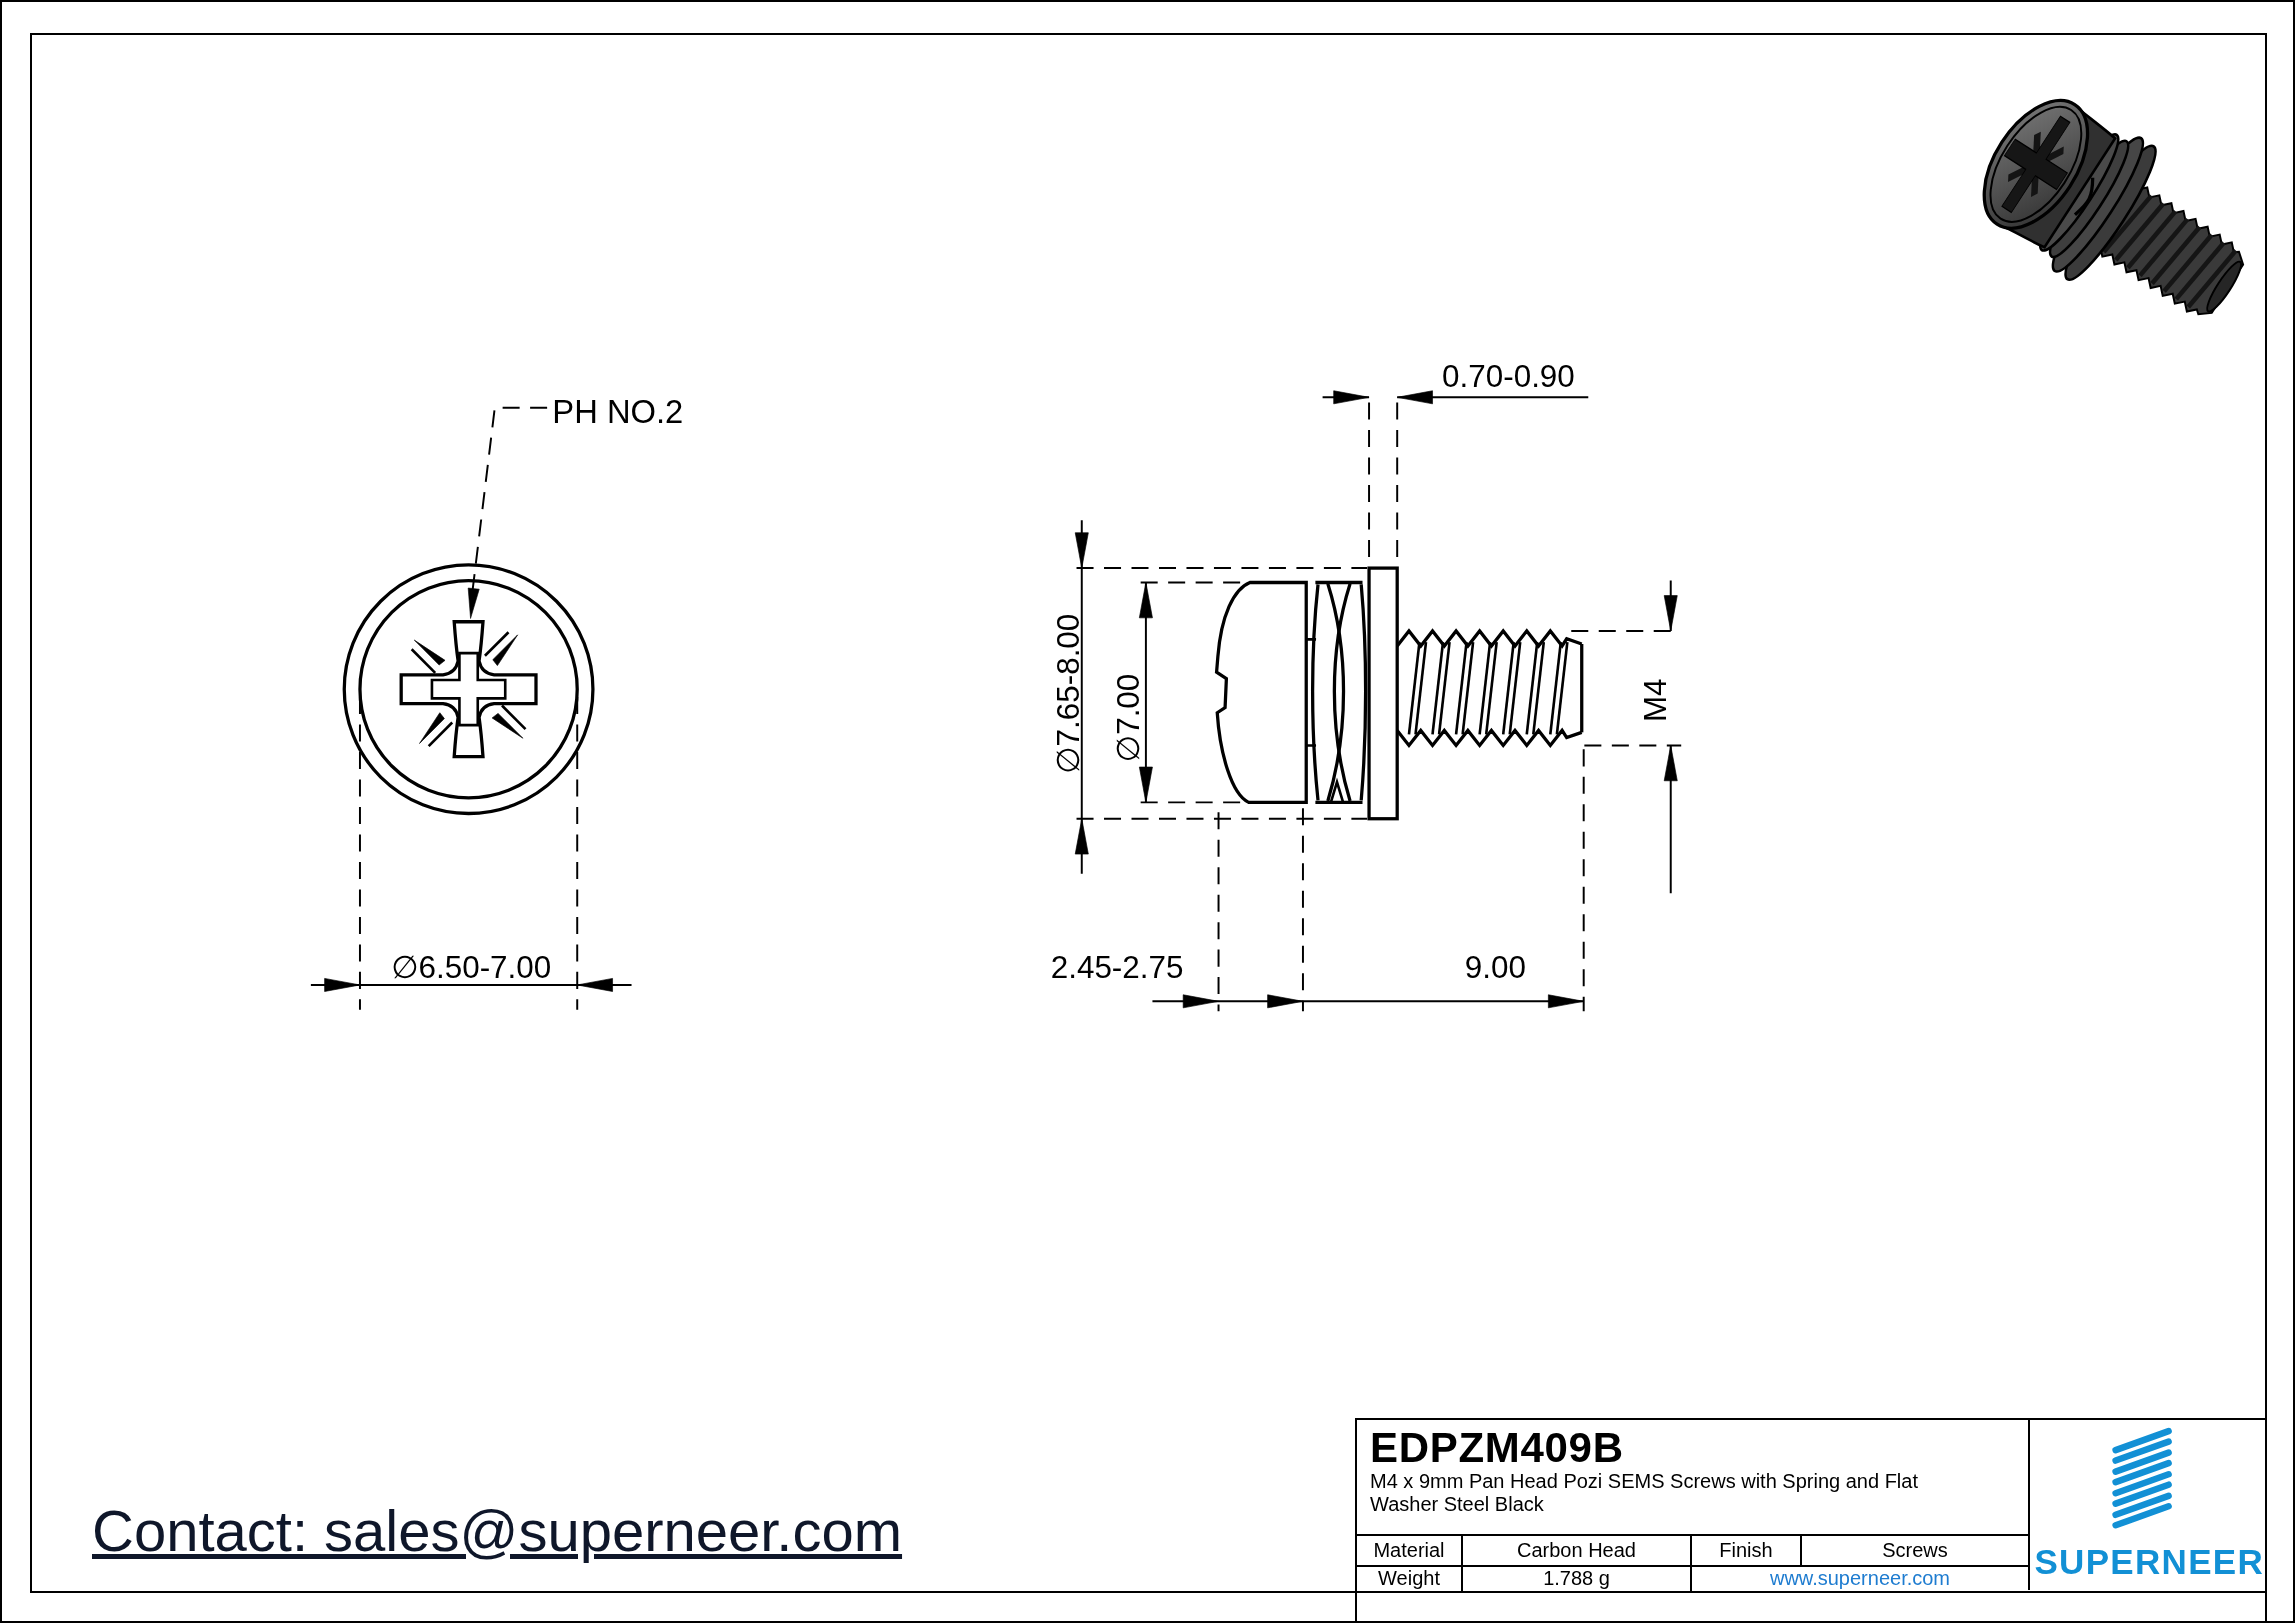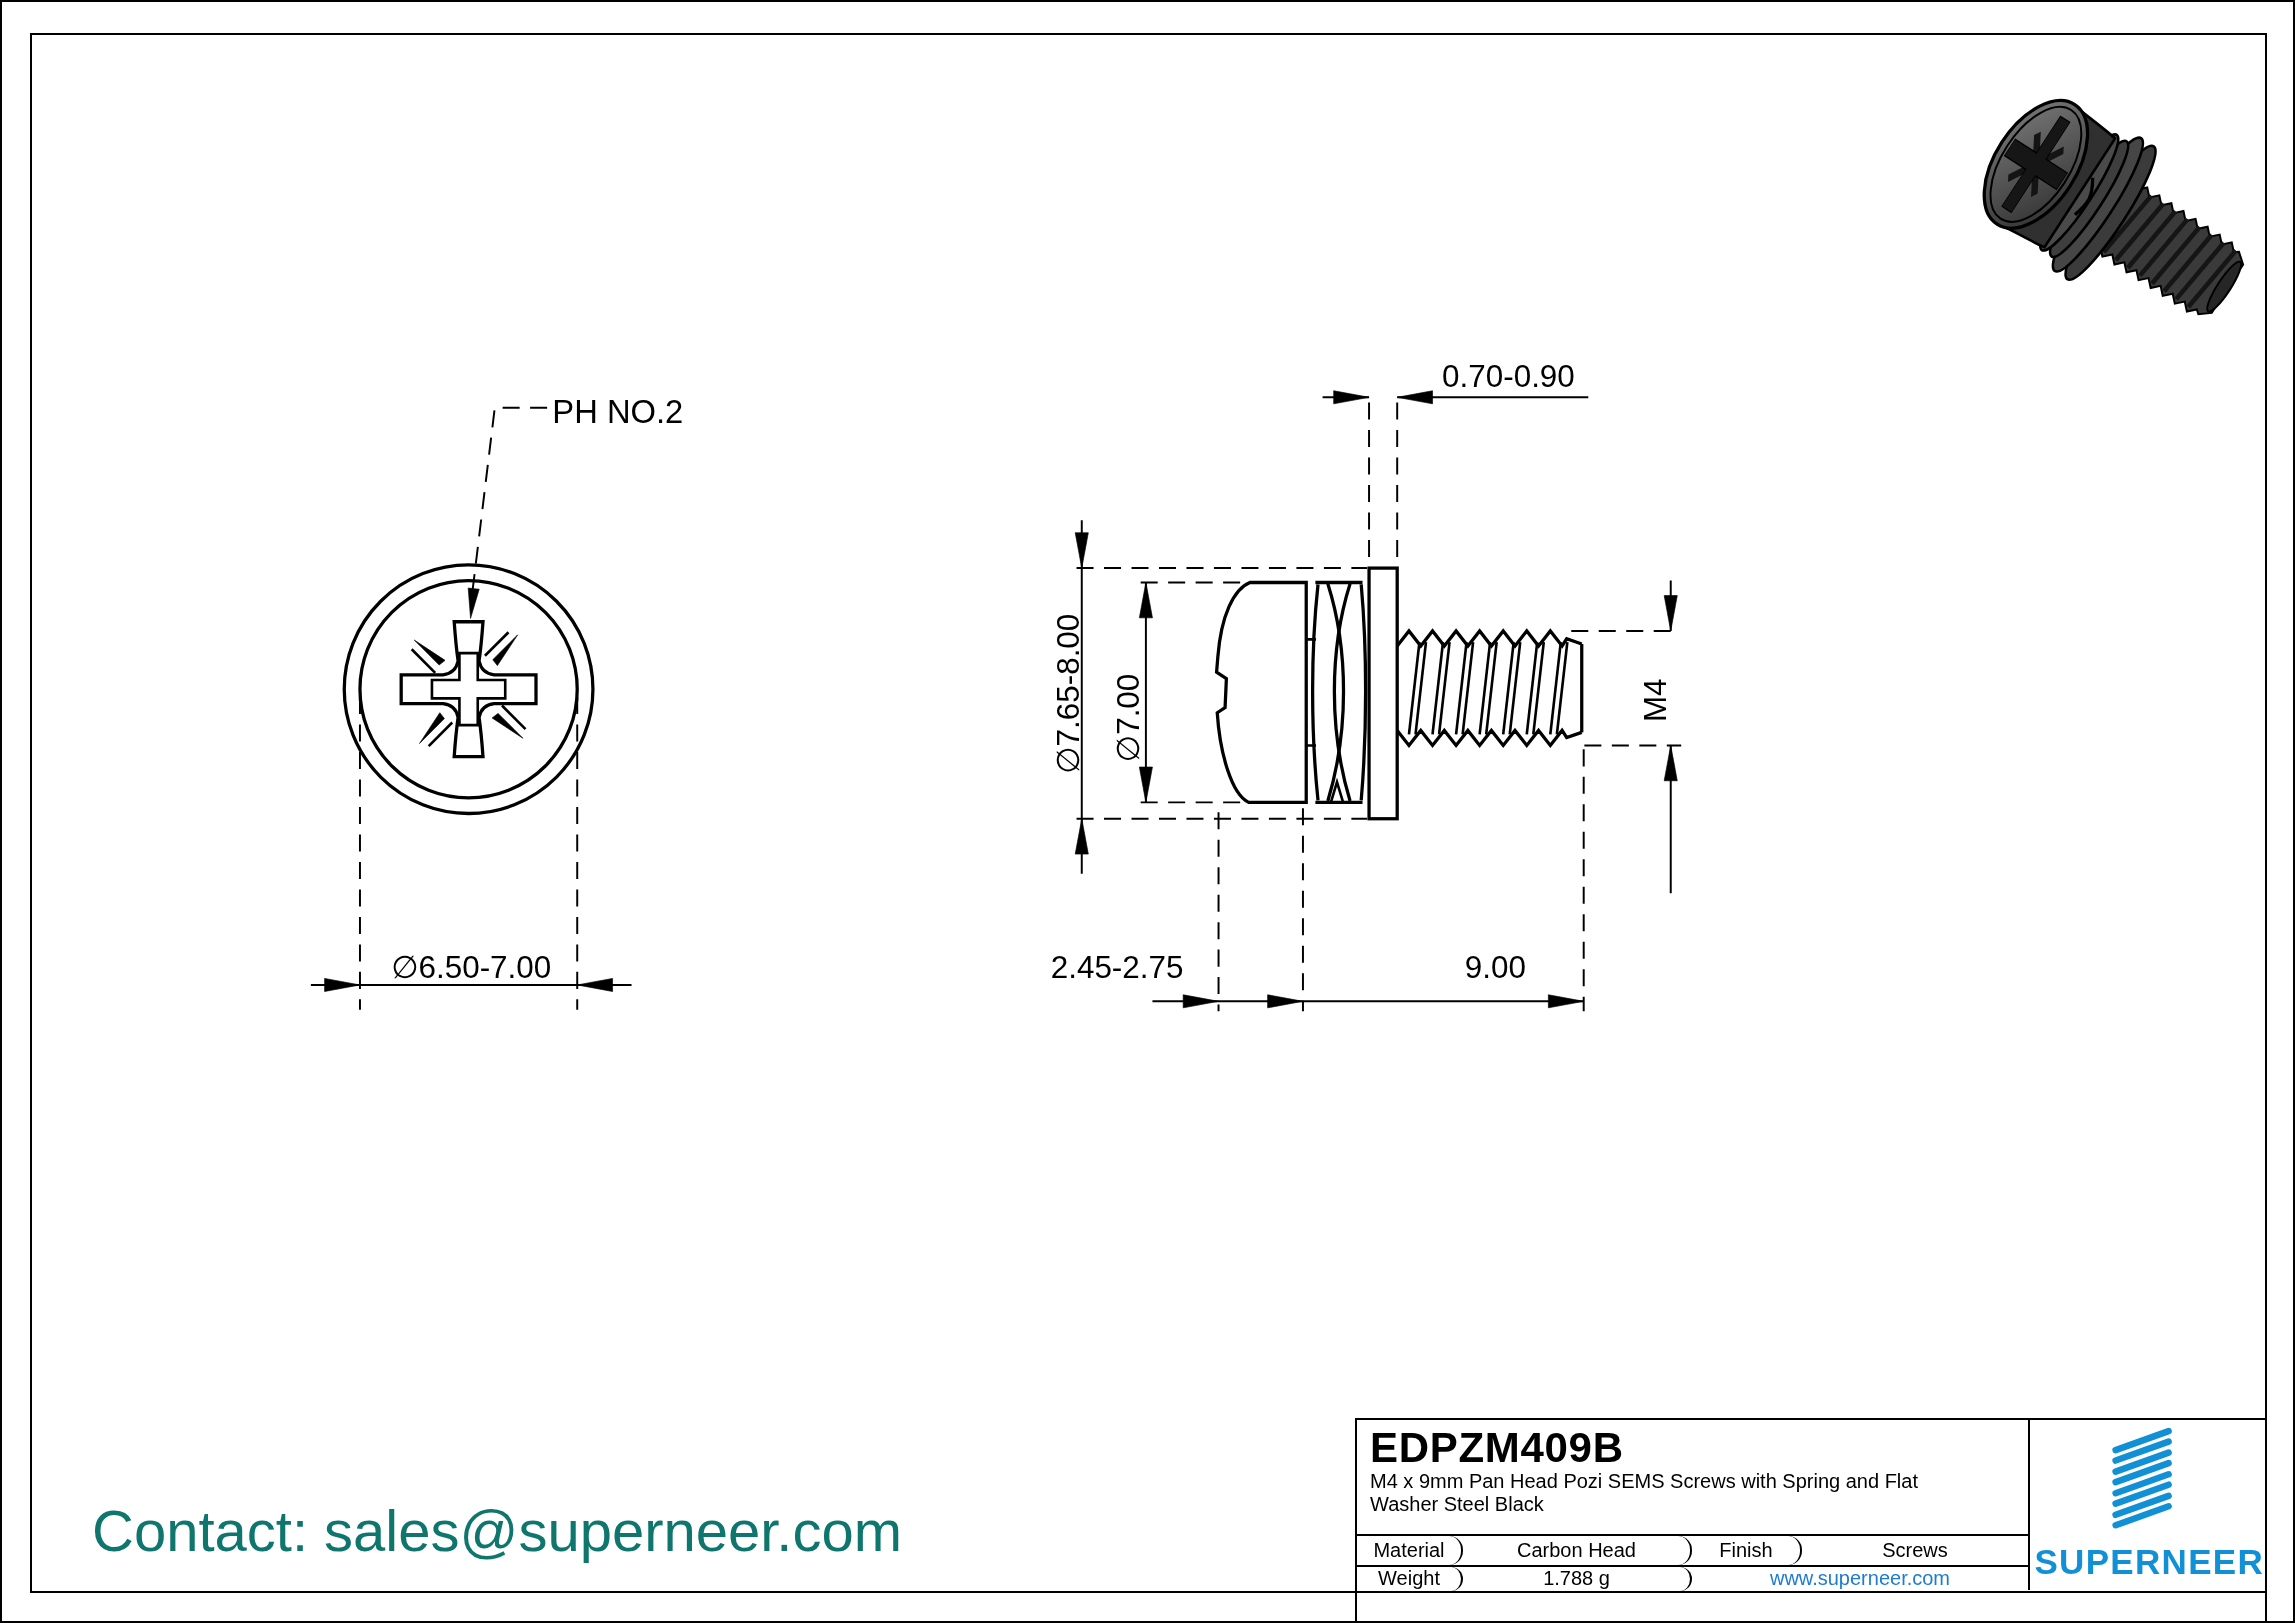--- a/index.html
+++ b/index.html
@@ -23,35 +23,35 @@
     border:2.6px solid #000;box-sizing:border-box;background:transparent;
   }
   .tb *{box-sizing:border-box;}
   .tb-left{position:absolute;left:0;top:0;width:671px;height:170px;}
   .tb-desc{position:relative;width:100%;height:116px;border-bottom:2px solid #000;}
   .tb-part{position:absolute;left:13px;top:3.9px;font-size:42px;font-weight:bold;letter-spacing:0.7px;}
   .tb-descr{position:absolute;left:13px;top:50px;width:576px;font-size:20px;line-height:23px;}
   .tb-row{display:flex;width:100%;}
   .tb-r1{height:31px;border-bottom:2px solid #000;}
   .tb-r2{height:23.6px;}
-  .cell{height:100%;display:flex;align-items:center;justify-content:center;font-size:20px;white-space:nowrap;border-radius:14px;}
+  .cell{height:100%;display:flex;align-items:center;justify-content:center;font-size:20px;white-space:nowrap;}
   .bR{border-right:2px solid #000;}
   .w-lab1{width:106px;}
   .w-val1{width:229px;}
   .w-lab2{width:110px;}
   .w-val2{width:226px;}
   .w-www{width:336px;}
   .link{color:#1e7cd0;}
   .tb-logo{position:absolute;left:671px;top:0;width:236px;height:170px;border-left:2px solid #000;}
   .brandname{
     position:absolute;left:0;bottom:7.9px;width:100%;text-align:right;
     font-size:35px;font-weight:bold;letter-spacing:1.3px;color:#1290d5;
   }
   
-  .contact{position:absolute;left:90px;top:1495px;font-size:58px;color:#0f766e;white-space:nowrap;}
+  .contact{position:absolute;left:90px;top:1495px;font-size:58px;color:#0f172a;white-space:nowrap;text-decoration:underline;}
 </style>
 </head>
 <body>
 
 <div class="sheet">
   <div class="frame"></div>
 
   <svg class="linework" width="2295" height="1623" viewBox="0 0 3507 2480">
     <defs>
       <path id="arr" d="M0,0 L-54,-10 L-54,10 Z" fill="#000"></path>

